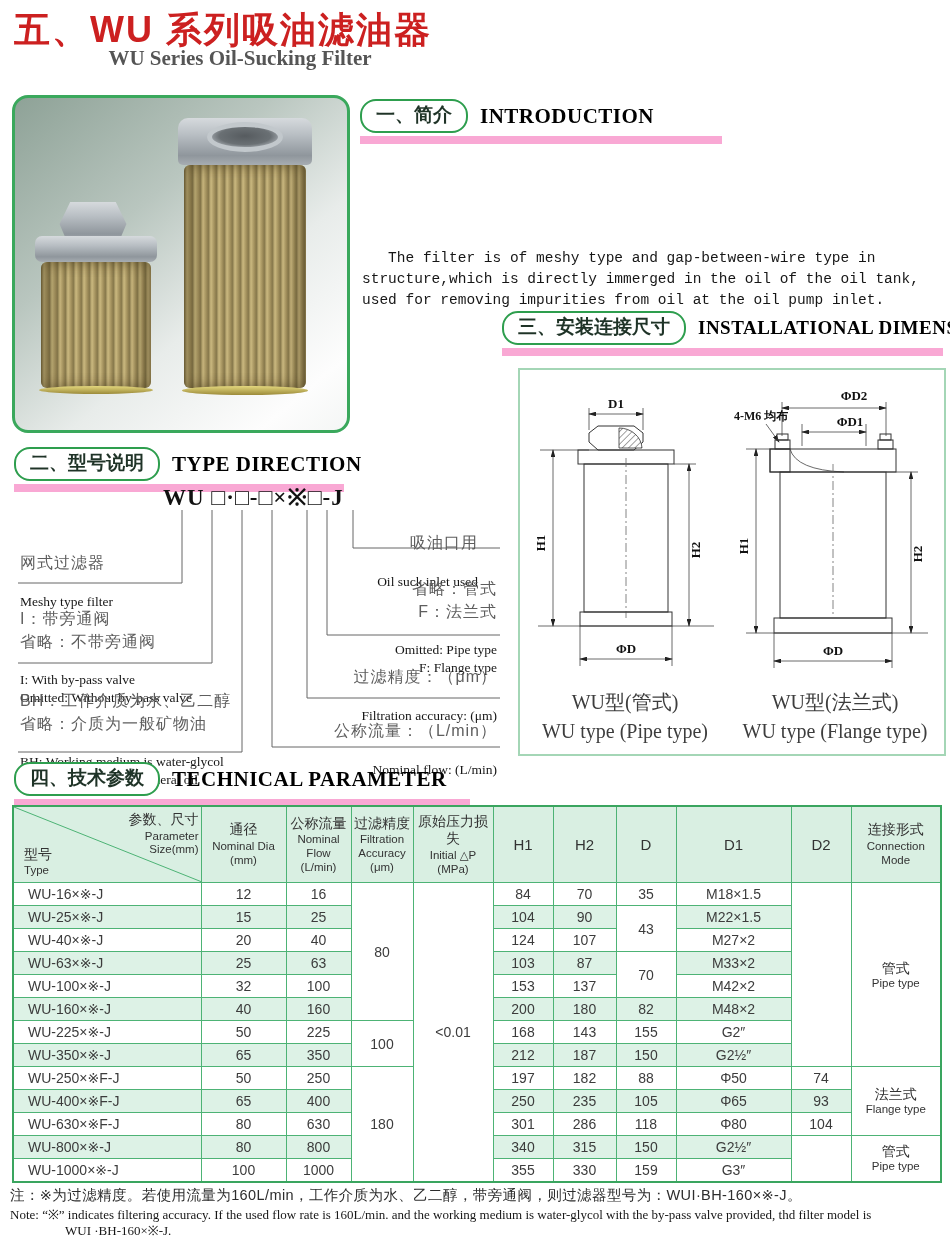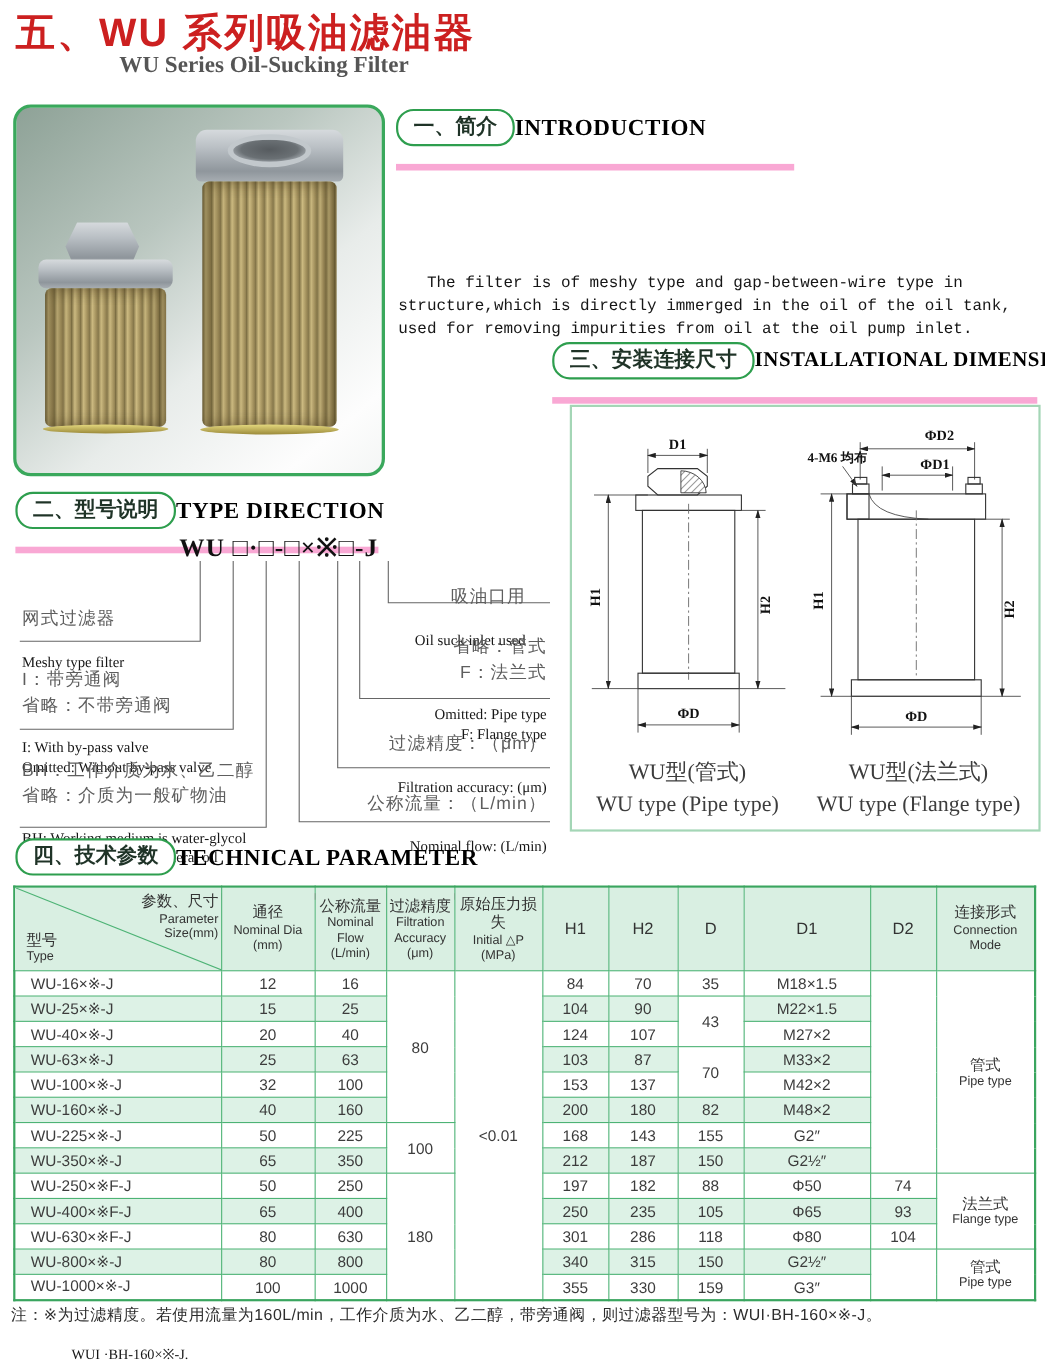--- a/index.html
+++ b/index.html
@@ -6,21 +6,21 @@
   .page{position:relative;width:950px;height:1236px;background:#fff;overflow:hidden;
         font-family:"Liberation Sans","DejaVu Sans",sans-serif;color:#222;}
   .abs{position:absolute;}
 
   
   .title-cn{left:14px;top:6px;font-size:36px;font-weight:bold;color:#cc2020;letter-spacing:2px;}
   .title-en{left:70px;top:46px;width:340px;text-align:center;font-family:"Liberation Serif","DejaVu Serif",serif;
             font-weight:bold;font-size:21px;color:#555;}
 
   
-  .badge-row{display:flex;align-items:center;border-bottom:6px solid #f9a8d4;padding-bottom:16px;}
+  .badge-row{display:flex;align-items:center;gap:12px;border-bottom:8px solid #f9a8d4;padding-bottom:3px;}
   .badge{border:2px solid #2e9e4e;border-radius:16px;background:#fff;padding:1px 14px 3px 14px;
          font-size:19px;font-weight:bold;color:#1f3327;white-space:nowrap;}
   .badge-en{font-family:"Liberation Serif","DejaVu Serif",serif;font-weight:bold;font-size:21px;color:#000;
             white-space:nowrap;letter-spacing:.5px;}
 
   
   .photo{left:12px;top:95px;width:332px;height:332px;border:3px solid #3aa85c;border-radius:16px;overflow:hidden;
          background:linear-gradient(140deg,#8ea297 0%,#b9c6bf 35%,#e8ecea 62%,#fdfdfd 88%,#f4f6f5 100%);}
   .metal{background:linear-gradient(180deg,#d6dadd 0%,#b9bfc4 35%,#8f969c 80%,#a7adb2 100%);}
   .pleats{background:repeating-linear-gradient(90deg,#7d6f44 0px,#cbb980 3px,#a69460 6px,#8c7c4e 8px);
@@ -457,15 +457,16 @@
         <td>1000</td>
         <td>355</td>
         <td>330</td>
         <td>159</td>
         <td>G3″</td>
       </tr>
     </tbody>
   </table>
 
   <div class="abs note-cn">注：※为过滤精度。若使用流量为160L/min，工作介质为水、乙二醇，带旁通阀，则过滤器型号为：WUI·BH-160×※-J。</div>
+  <div class="abs note-en">Note: “※” indicates filtering accuracy. If the used flow rate is 160L/min. and the working medium is water-glycol with the by-pass valve provided, thd filter model is</div>
   <div class="abs note-en2">WUI ·BH-160×※-J.</div>
 
 </div>
 
 </body></html>

